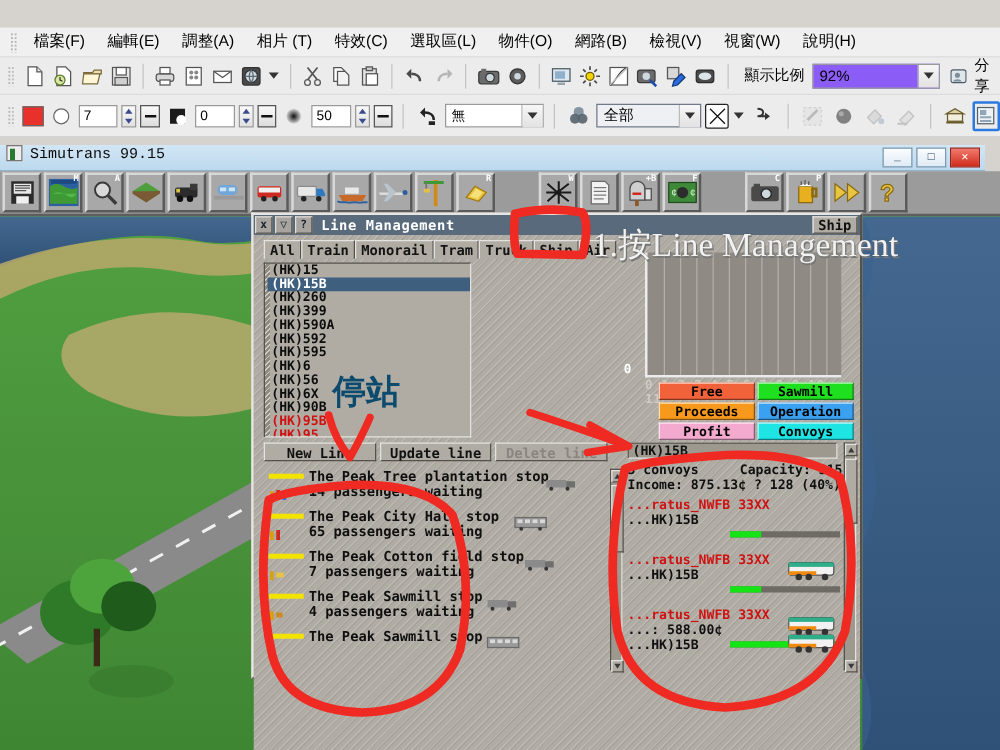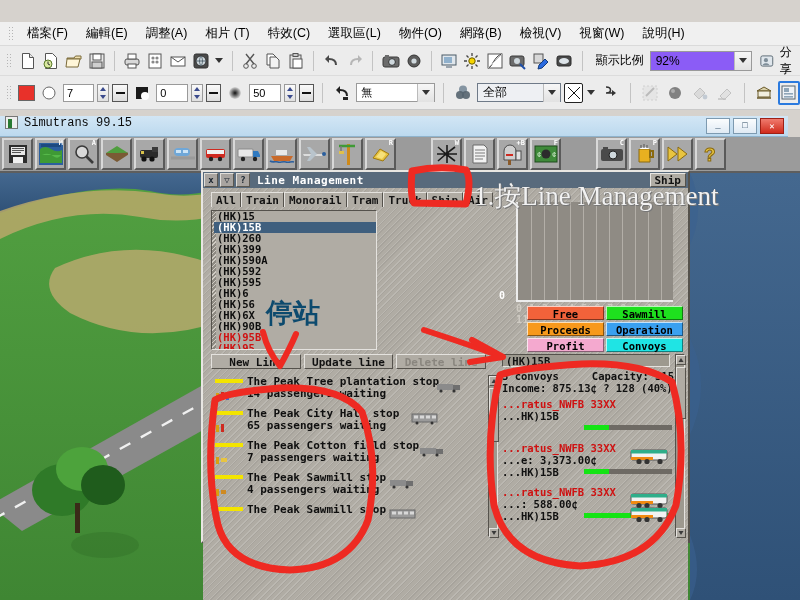--- a/index.html
+++ b/index.html
@@ -1022,21 +1022,20 @@
               <svg width="40" height="17" viewBox="0 0 40 17">
                   <rect x="1" y="2" width="36" height="10" rx="2" fill="#f2f2f2" stroke="#555"></rect>
                   <rect x="1" y="2" width="36" height="3.5" fill="#2fae8a"></rect>
                   <rect x="1" y="9" width="22" height="3" fill="#f08a10"></rect>
                   <circle cx="9" cy="13.5" r="2.6" fill="#333"></circle>
                   <circle cx="17" cy="13.5" r="2.6" fill="#333"></circle>
                   <circle cx="30" cy="13.5" r="2.6" fill="#333"></circle>
                 </svg>
             </div>
             <div class="cv-l1">...ratus_NWFB 33XX</div>
-            <div class="cv-l2">...e: 3,373.00¢</div>
             <div class="cv-l3">...HK)15B</div>
             <div class="cv-gauge">
                 <i style="width:28%"></i>
               </div>
           </div>
           <div class="cv-block">
             <div class="cv-bus">
               <svg width="40" height="17" viewBox="0 0 40 17">
                   <rect x="1" y="2" width="36" height="10" rx="2" fill="#f2f2f2" stroke="#555"></rect>
                   <rect x="1" y="2" width="36" height="3.5" fill="#2fae8a"></rect>

